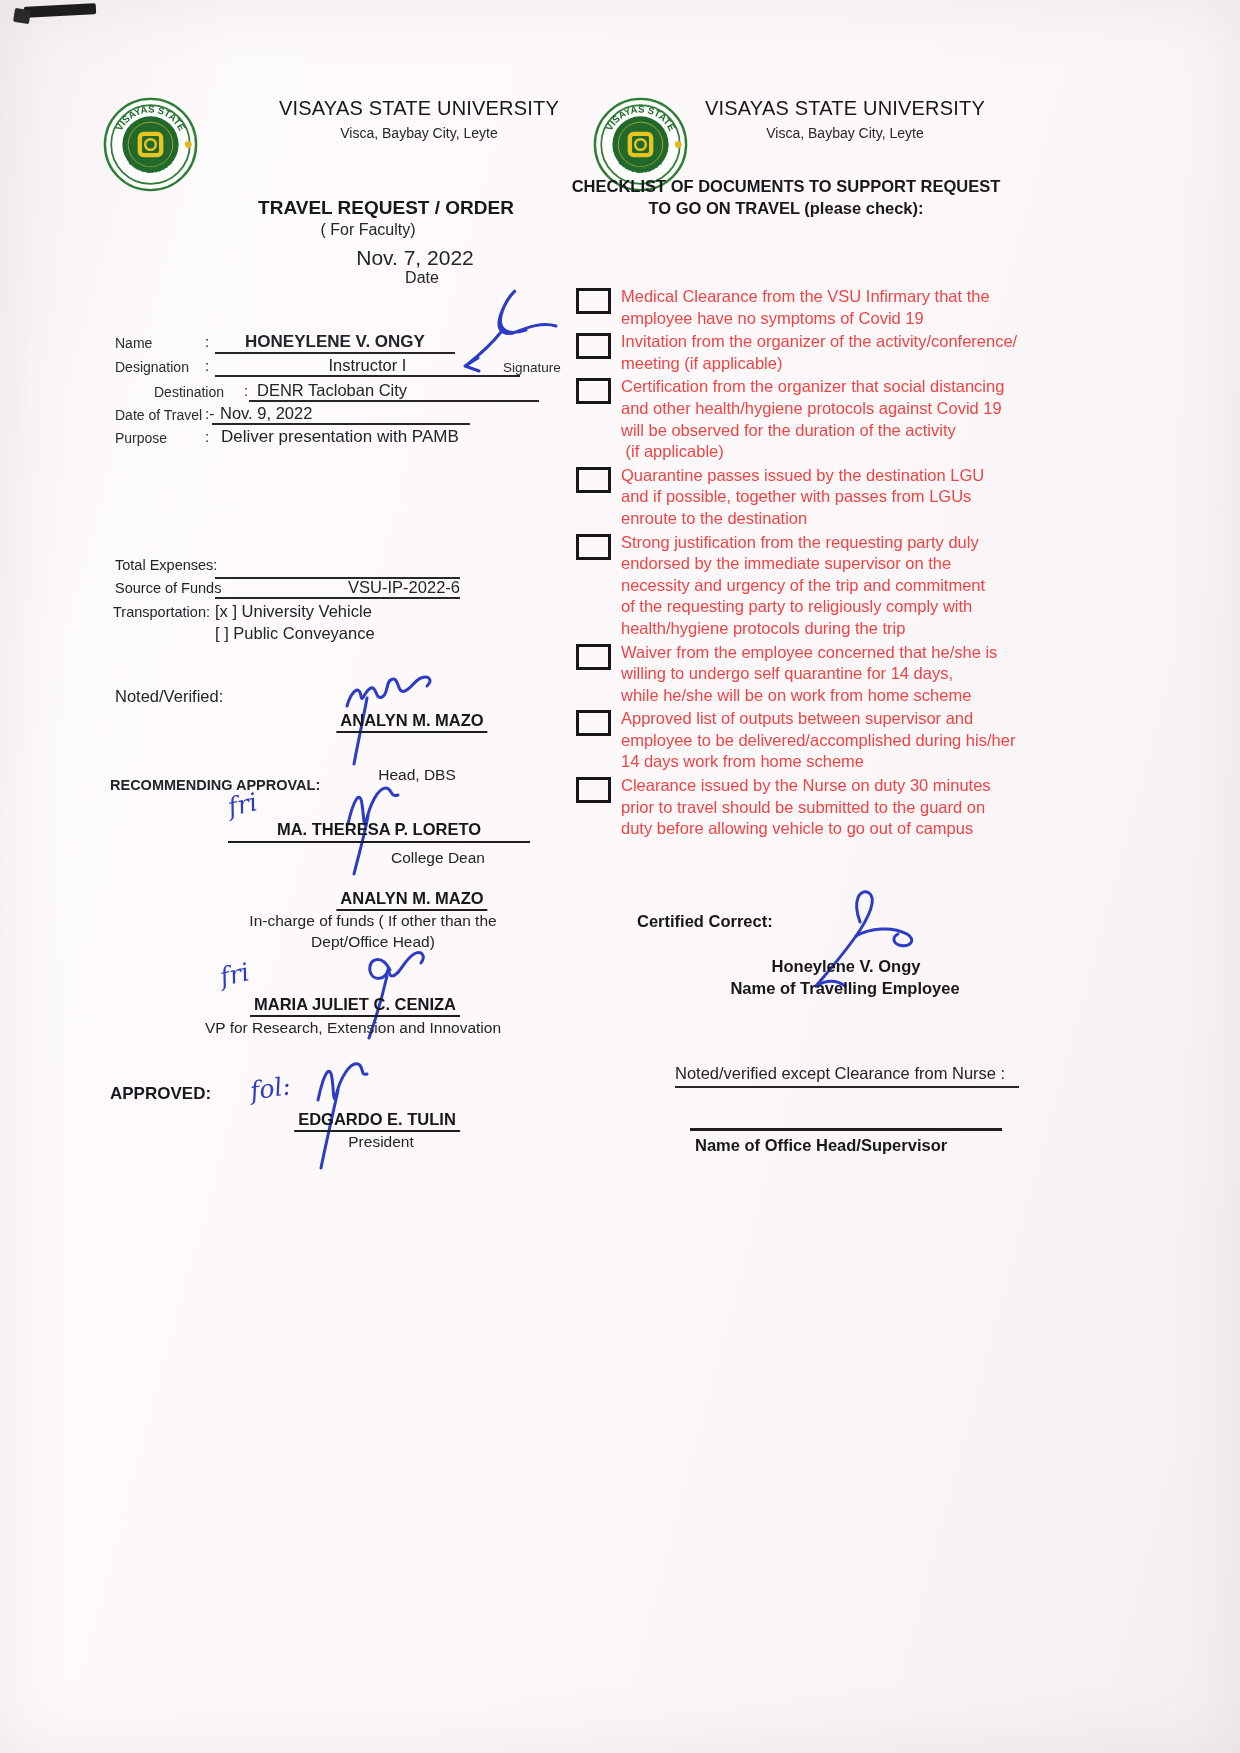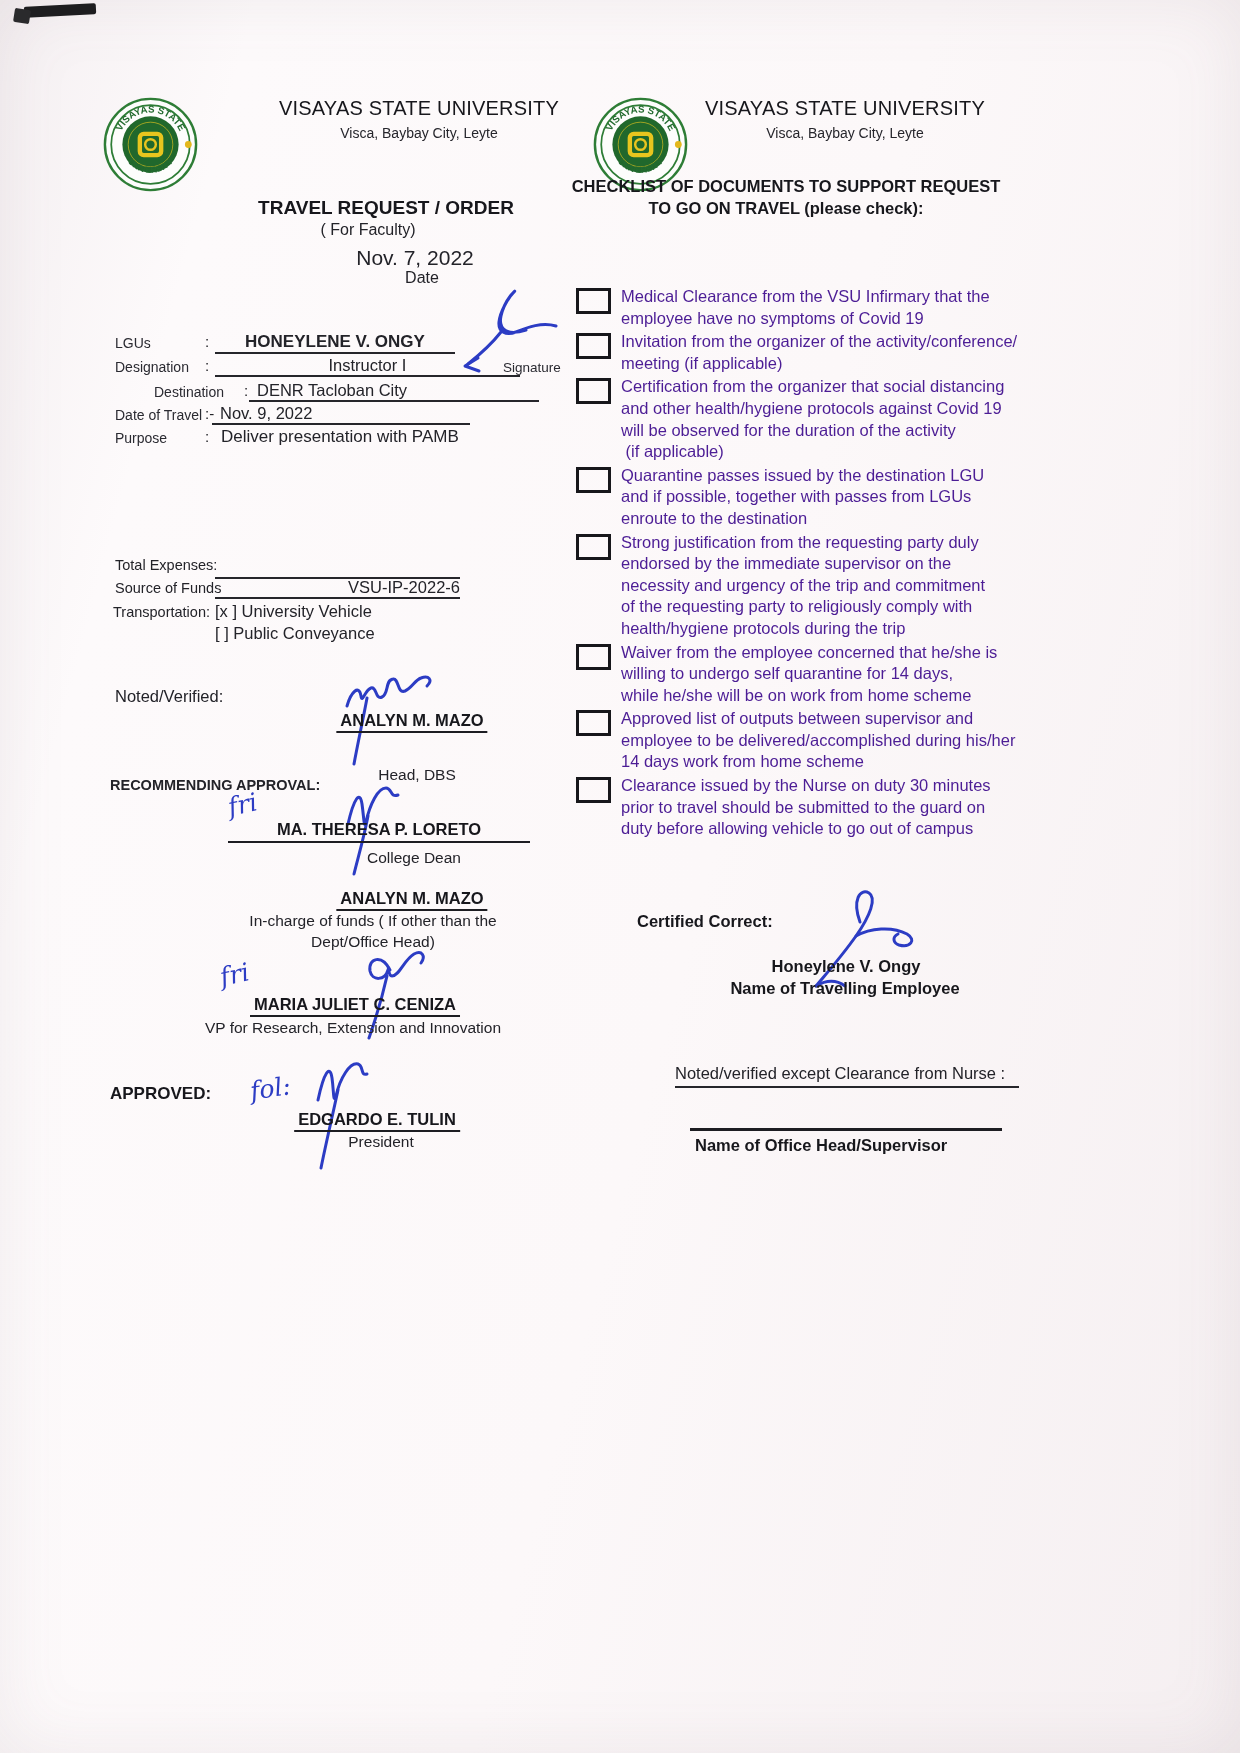--- a/index.html
+++ b/index.html
@@ -54,33 +54,33 @@
   .cc{transform:translateX(-50%);}
   .noted-name{left:412px;top:711px;}
   .noted-title{left:417px;top:736px;font-size:15.5px;white-space:nowrap;margin-top:30px;}
   .rec-label{left:110px;top:777px;font-size:14.5px;font-weight:bold;}
   .hand{font-size:25px;font-style:italic;color:#2c3cc4;transform:rotate(-12deg);font-family:"DejaVu Serif",serif;}
   .hand1{left:228px;top:790px;}
   .hand2{left:220px;top:960px;}
   .hand3{left:250px;top:1074px;transform:rotate(-8deg);}
   .ap1-line{left:228px;top:820px;width:302px;text-align:center;border-bottom:2.5px solid #1d1d22;padding-bottom:2px;}
   .ap1-name{font-weight:bold;font-size:16.5px;color:#17171c;}
-  .ap1-title{left:414px;top:849px;font-size:15.5px;white-space:nowrap;}
+  .ap1-title{left:438px;top:849px;font-size:15.5px;white-space:nowrap;}
   .ap2-name{left:412px;top:889px;}
   .ap2-title{left:373px;top:911px;font-size:15.5px;line-height:20.5px;text-align:center;white-space:pre-line;}
   .ap3-name{left:355px;top:995px;}
   .ap3-title{left:353px;top:1019px;font-size:15.5px;white-space:nowrap;}
   .appr-label{left:110px;top:1084px;font-size:17px;font-weight:bold;color:#17171c;}
   .appr-name{left:377px;top:1110px;}
   .appr-title{left:381px;top:1133px;font-size:15.5px;white-space:nowrap;}
   
   .chk-wrap{left:576px;top:286px;width:460px;}
   .chk-item{display:flex;gap:10px;margin-bottom:2px;align-items:flex-start;}
   .chk-box{flex:0 0 auto;width:29px;height:20px;border:3.5px solid #17171b;margin-top:2px;background:transparent;}
-  .chk-text{white-space:pre;font-size:16.5px;line-height:21.6px;color:#4c1d95;}
+  .chk-text{white-space:pre;font-size:16.5px;line-height:21.6px;color:#ef4444;}
   
   .cert-label{left:625px;top:912px;font-size:16.5px;font-weight:bold;color:#17171c;margin-left:12px;}
   .cert-name{left:846px;top:957px;font-size:16.5px;font-weight:bold;color:#17171c;white-space:nowrap;}
   .cert-title{left:845px;top:979px;font-size:16.5px;font-weight:bold;color:#17171c;white-space:nowrap;}
   .noted-except{left:675px;top:1064px;font-size:16.5px;border-bottom:2px solid #26262b;padding:0 14px 3px 0;}
   .office-line{left:690px;top:1128px;width:312px;border-top:3px solid #1d1d22;}
   .office-label{left:695px;top:1136px;font-size:16.5px;font-weight:bold;color:#17171c;}
   .sig-svg path{fill:none;stroke:#2c3cc4;stroke-width:3;stroke-linecap:round;stroke-linejoin:round;}
 </style>
 </head>
@@ -120,21 +120,21 @@
   <div class="uni-name">VISAYAS STATE UNIVERSITY</div>
   <div class="uni-addr">Visca, Baybay City, Leyte</div>
 </div>
 
 <div class="abs title-l ctr">TRAVEL REQUEST / ORDER</div>
 <div class="abs subtitle-l ctr">( For Faculty)</div>
 <div class="abs date-l ctr">Nov. 7, 2022</div>
 <div class="abs datelabel-l ctr">Date</div>
 
 <div class="frow r-name">
-  <span class="flabel">LGUs</span>
+  <span class="flabel">Name</span>
   <span class="fsep">:</span>
   <span class="fval uline">HONEYLENE V. ONGY</span>
 </div>
 <div class="frow r-desig">
   <span class="flabel">Designation</span>
   <span class="fsep">:</span>
   <span class="fval uline">Instructor I</span>
 </div>
 <div class="frow r-dest">
   <span class="flabel">Destination</span>

